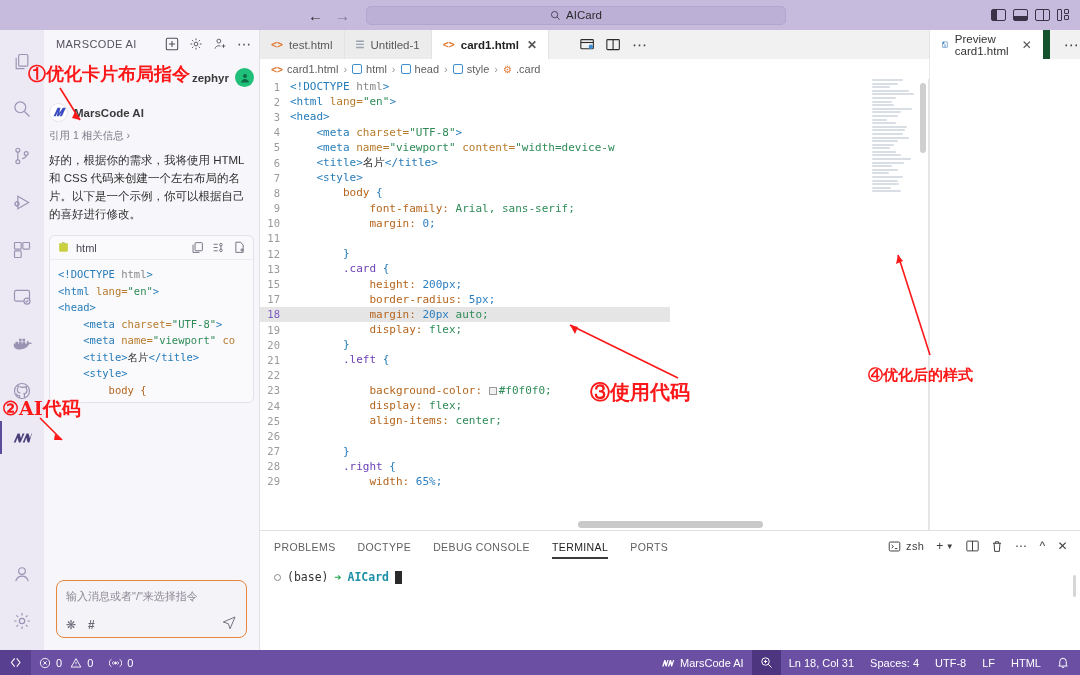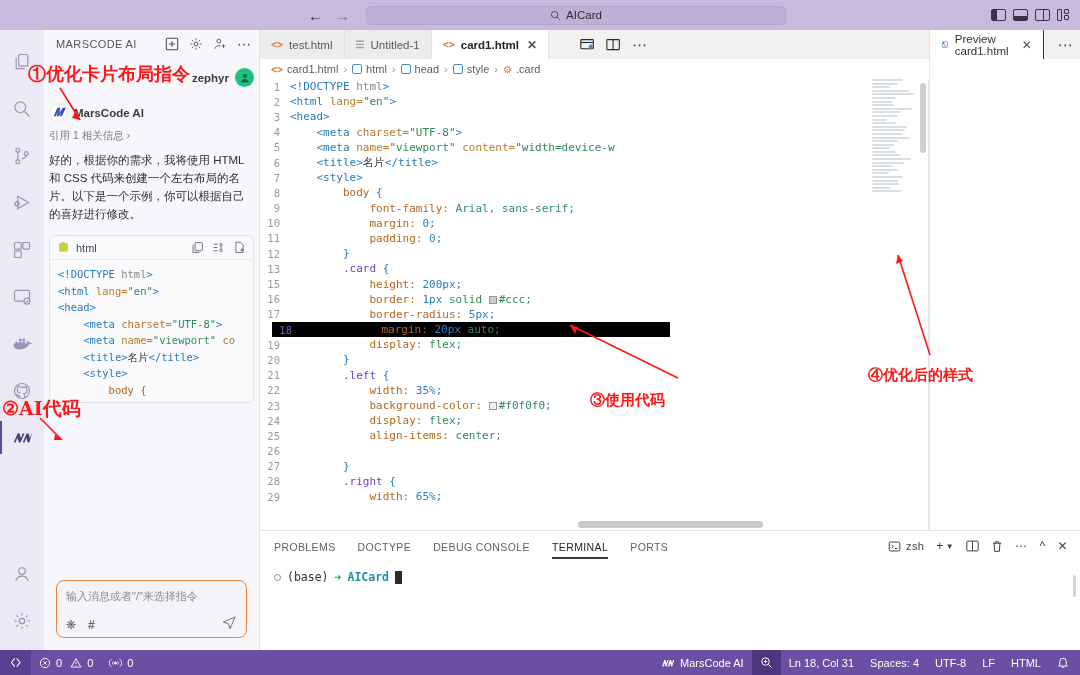--- a/index.html
+++ b/index.html
@@ -98,21 +98,21 @@
   .tabs-actions{ margin-left:auto; display:flex; align-items:center; gap:11px; padding:0 11px; color:#3f3f3f;}
 
   #breadcrumb{ height:20px; display:flex; align-items:center; gap:5px; padding-left:11px; font-size:11px; color:#5e5e5e; background:#fff;}
   .bc-sep{ color:#9a9a9a;}
   .bc-item{ display:flex; align-items:center; gap:4px;}
   .cube{ width:10px; height:10px; border:1.3px solid #3d8fd1; border-radius:2px;}
   .css-ic{ color:#e0762e; font-size:10px;}
 
   #codearea{ position:absolute; left:0; top:49px; width:410px; bottom:120px; background:#fff; overflow:hidden;}
   .coderow{ display:flex; height:15.2px; align-items:center; font-family:"DejaVu Sans Mono", monospace; font-size:11px; white-space:pre;}
-  .coderow.hl{ background:#000000;margin-left:12px;}
+  .coderow.hl{ background:#e5e5e5;}
   .ln{ width:30px; text-align:right; padding-right:10px; color:#9a9a9a; font-size:10.5px; flex:none;}
   .coderow.hl .ln{ color:#7c5bc4;}
   .ctext{ flex:1; overflow:hidden; color:#333;}
   .sw{ display:inline-block; width:8px; height:8px; border:1px solid #999; vertical-align:middle; margin-right:2px;}
 
   #minimap{ position:absolute; left:612px; top:49px; width:44px; height:110px; opacity:.55;}
   #minimap div{ height:2px; background:#b9c4cf; margin-bottom:1.6px; border-radius:1px;}
   #codescroll{ position:absolute; left:660px; top:49px; width:6px; bottom:120px; }
   #codescroll i{ display:block; width:6px; height:70px; background:#cfcfcf; border-radius:3px; margin-top:4px;}
   #hscroll{ position:absolute; left:318px; width:185px; height:7px; bottom:122px; background:#c9c9c9; border-radius:4px;}
@@ -144,21 +144,21 @@
               display:flex; align-items:center; font-size:11px;}
   #statusbar .seg{ padding:0 8px; display:flex; align-items:center; gap:5px; height:25px;}
   #statusbar .remote{ background:#593f8f; padding:0 9px;}
   #statusbar .right{ margin-left:auto; display:flex; align-items:center;}
   #statusbar .hl{ background:#4d3580;}
 
   
   .ann{ position:absolute; color:#fc1818; font-weight:bold; font-family:"DejaVu Serif", serif; pointer-events:none; }
   #ann1{ left:28px; top:62px; font-size:18px;}
   #ann2{ left:2px; top:396px; font-size:19px;}
-  #ann3{ left:590px; top:391px; font-size:15px;}
+  #ann3{ left:590px; top:379px; font-size:20px;}
   #ann4{ left:868px; top:366px; font-size:15px;}
   svg.arrow{ position:absolute; overflow:visible; pointer-events:none;}
 </style>
 </head>
 <body>
 
 <div id="titlebar">
   <div class="tb-nav">
     <span class="tb-arrow">←</span>
     <span class="tb-arrow dim">→</span>
@@ -404,31 +404,30 @@
       <div class="coderow"><span class="ln">1</span><span class="ctext"><span style="color:#267cb8">&lt;!DOCTYPE </span><span style="color:#888">html</span><span style="color:#267cb8">&gt;</span></span></div>
       <div class="coderow"><span class="ln">2</span><span class="ctext"><span style="color:#267cb8">&lt;html </span><span style="color:#b77b2b">lang=</span><span style="color:#2e8b57">"en"</span><span style="color:#267cb8">&gt;</span></span></div>
       <div class="coderow"><span class="ln">3</span><span class="ctext"><span style="color:#267cb8">&lt;head&gt;</span></span></div>
       <div class="coderow"><span class="ln">4</span><span class="ctext">&nbsp;&nbsp;&nbsp;&nbsp;<span style="color:#267cb8">&lt;meta </span><span style="color:#b77b2b">charset=</span><span style="color:#2e8b57">"UTF-8"</span><span style="color:#267cb8">&gt;</span></span></div>
       <div class="coderow"><span class="ln">5</span><span class="ctext">&nbsp;&nbsp;&nbsp;&nbsp;<span style="color:#267cb8">&lt;meta </span><span style="color:#b77b2b">name=</span><span style="color:#2e8b57">"viewport"</span><span style="color:#b77b2b"> content=</span><span style="color:#2e8b57">"width=device-w</span></span></div>
       <div class="coderow"><span class="ln">6</span><span class="ctext">&nbsp;&nbsp;&nbsp;&nbsp;<span style="color:#267cb8">&lt;title&gt;</span><span style="color:#333">名片</span><span style="color:#267cb8">&lt;/title&gt;</span></span></div>
       <div class="coderow"><span class="ln">7</span><span class="ctext">&nbsp;&nbsp;&nbsp;&nbsp;<span style="color:#267cb8">&lt;style&gt;</span></span></div>
       <div class="coderow"><span class="ln">8</span><span class="ctext">&nbsp;&nbsp;&nbsp;&nbsp;&nbsp;&nbsp;&nbsp;&nbsp;<span style="color:#b5651d">body </span><span style="color:#267cb8">{</span></span></div>
       <div class="coderow"><span class="ln">9</span><span class="ctext">&nbsp;&nbsp;&nbsp;&nbsp;&nbsp;&nbsp;&nbsp;&nbsp;&nbsp;&nbsp;&nbsp;&nbsp;<span style="color:#b5651d">font-family: </span><span style="color:#2e8b57">Arial, sans-serif;</span></span></div>
       <div class="coderow"><span class="ln">10</span><span class="ctext">&nbsp;&nbsp;&nbsp;&nbsp;&nbsp;&nbsp;&nbsp;&nbsp;&nbsp;&nbsp;&nbsp;&nbsp;<span style="color:#b5651d">margin: </span><span style="color:#2b7ec1">0;</span></span></div>
-      <div class="coderow"><span class="ln">11</span><span class="ctext">&nbsp;&nbsp;&nbsp;&nbsp;&nbsp;&nbsp;&nbsp;&nbsp;&nbsp;&nbsp;&nbsp;&nbsp;<span style="color:#b5651d">padding: </span><span style="color:#2b7ec1">0;</span></span></div>
+      <div class="coderow"><span class="ln">11</span></div>
       <div class="coderow"><span class="ln">12</span><span class="ctext">&nbsp;&nbsp;&nbsp;&nbsp;&nbsp;&nbsp;&nbsp;&nbsp;<span style="color:#267cb8">}</span></span></div>
       <div class="coderow"><span class="ln">13</span><span class="ctext">&nbsp;&nbsp;&nbsp;&nbsp;&nbsp;&nbsp;&nbsp;&nbsp;<span style="color:#6a3fb5">.card </span><span style="color:#267cb8">{</span></span></div>
       <div class="coderow"><span class="ln">15</span><span class="ctext">&nbsp;&nbsp;&nbsp;&nbsp;&nbsp;&nbsp;&nbsp;&nbsp;&nbsp;&nbsp;&nbsp;&nbsp;<span style="color:#b5651d">height: </span><span style="color:#2b7ec1">200</span><span style="color:#2b7ec1">px;</span></span></div>
-      <div class="coderow"><span class="ln">16</span><span class="ctext">&nbsp;&nbsp;&nbsp;&nbsp;&nbsp;&nbsp;&nbsp;&nbsp;&nbsp;&nbsp;&nbsp;&nbsp;<span style="color:#b5651d">border: </span><span style="color:#2b7ec1">1px </span><span style="color:#2e8b57">solid </span><span class="sw" style="background:#cccccc"></span><span style="color:#2e8b57">#ccc;</span></span></div>
       <div class="coderow"><span class="ln">17</span><span class="ctext">&nbsp;&nbsp;&nbsp;&nbsp;&nbsp;&nbsp;&nbsp;&nbsp;&nbsp;&nbsp;&nbsp;&nbsp;<span style="color:#b5651d">border-radius: </span><span style="color:#2b7ec1">5</span><span style="color:#2b7ec1">px;</span></span></div>
       <div class="coderow hl"><span class="ln">18</span><span class="ctext">&nbsp;&nbsp;&nbsp;&nbsp;&nbsp;&nbsp;&nbsp;&nbsp;&nbsp;&nbsp;&nbsp;&nbsp;<span style="color:#b5651d">margin: </span><span style="color:#2b7ec1">20</span><span style="color:#2b7ec1">px </span><span style="color:#2e8b57">auto;</span></span></div>
       <div class="coderow"><span class="ln">19</span><span class="ctext">&nbsp;&nbsp;&nbsp;&nbsp;&nbsp;&nbsp;&nbsp;&nbsp;&nbsp;&nbsp;&nbsp;&nbsp;<span style="color:#b5651d">display: </span><span style="color:#2e8b57">flex;</span></span></div>
       <div class="coderow"><span class="ln">20</span><span class="ctext">&nbsp;&nbsp;&nbsp;&nbsp;&nbsp;&nbsp;&nbsp;&nbsp;<span style="color:#267cb8">}</span></span></div>
       <div class="coderow"><span class="ln">21</span><span class="ctext">&nbsp;&nbsp;&nbsp;&nbsp;&nbsp;&nbsp;&nbsp;&nbsp;<span style="color:#6a3fb5">.left </span><span style="color:#267cb8">{</span></span></div>
-      <div class="coderow"><span class="ln">22</span><span class="ctext">&nbsp;&nbsp;&nbsp;&nbsp;&nbsp;&nbsp;&nbsp;&nbsp;&nbsp;&nbsp;&nbsp;&nbsp;<span style="color:#b5651d">width: </span><span style="color:#2b7ec1">35</span><span style="color:#2b7ec1">%;</span></span></div>
+      <div class="coderow"><span class="ln">22</span></div>
       <div class="coderow"><span class="ln">23</span><span class="ctext">&nbsp;&nbsp;&nbsp;&nbsp;&nbsp;&nbsp;&nbsp;&nbsp;&nbsp;&nbsp;&nbsp;&nbsp;<span style="color:#b5651d">background-color: </span><span class="sw" style="background:#f0f0f0"></span><span style="color:#2e8b57">#f0f0f0;</span></span></div>
       <div class="coderow"><span class="ln">24</span><span class="ctext">&nbsp;&nbsp;&nbsp;&nbsp;&nbsp;&nbsp;&nbsp;&nbsp;&nbsp;&nbsp;&nbsp;&nbsp;<span style="color:#b5651d">display: </span><span style="color:#2e8b57">flex;</span></span></div>
       <div class="coderow"><span class="ln">25</span><span class="ctext">&nbsp;&nbsp;&nbsp;&nbsp;&nbsp;&nbsp;&nbsp;&nbsp;&nbsp;&nbsp;&nbsp;&nbsp;<span style="color:#b5651d">align-items: </span><span style="color:#2e8b57">center;</span></span></div>
       <div class="coderow"><span class="ln">26</span></div>
       <div class="coderow"><span class="ln">27</span><span class="ctext">&nbsp;&nbsp;&nbsp;&nbsp;&nbsp;&nbsp;&nbsp;&nbsp;<span style="color:#267cb8">}</span></span></div>
       <div class="coderow"><span class="ln">28</span><span class="ctext">&nbsp;&nbsp;&nbsp;&nbsp;&nbsp;&nbsp;&nbsp;&nbsp;<span style="color:#6a3fb5">.right </span><span style="color:#267cb8">{</span></span></div>
       <div class="coderow"><span class="ln">29</span><span class="ctext">&nbsp;&nbsp;&nbsp;&nbsp;&nbsp;&nbsp;&nbsp;&nbsp;&nbsp;&nbsp;&nbsp;&nbsp;<span style="color:#b5651d">width: </span><span style="color:#2b7ec1">65</span><span style="color:#2b7ec1">%;</span></span></div>
     </div>
   <div id="hscroll"></div>
   <div id="minimap">
@@ -464,21 +463,21 @@
       <div style="width: 62%;"></div>
       <div style="width: 44%;"></div>
       <div style="width: 66%;"></div>
     </div>
   <div id="codescroll">
       <i></i>
     </div>
   <div class="vsplit" style="left:668px;"></div>
 
   <div id="previewtabs" style="left:669px;">
-    <div class="tab active" style="border-right:1px solid #14532d;font-weight:normal;color:#333;">
+    <div class="tab active" style="border-right:7px solid #14532d;font-weight:normal;color:#333;">
       <svg width="13" height="13" viewBox="0 0 16 16" fill="none" stroke="#3d7fc1" stroke-width="1.2">
         <rect x="3" y="2.5" width="10" height="11.5" rx="1"></rect>
           <circle cx="5.3" cy="5" r="1.9" fill="#3d7fc1" stroke="none"></circle>
           <path d="M5.5 9h5M5.5 11.5h5"></path>
       </svg>
       <span>Preview card1.html</span>
       <span class="x">✕</span>
     </div>
     <span class="pv-more" style="font-size:15px;">⋯</span>
   </div>

